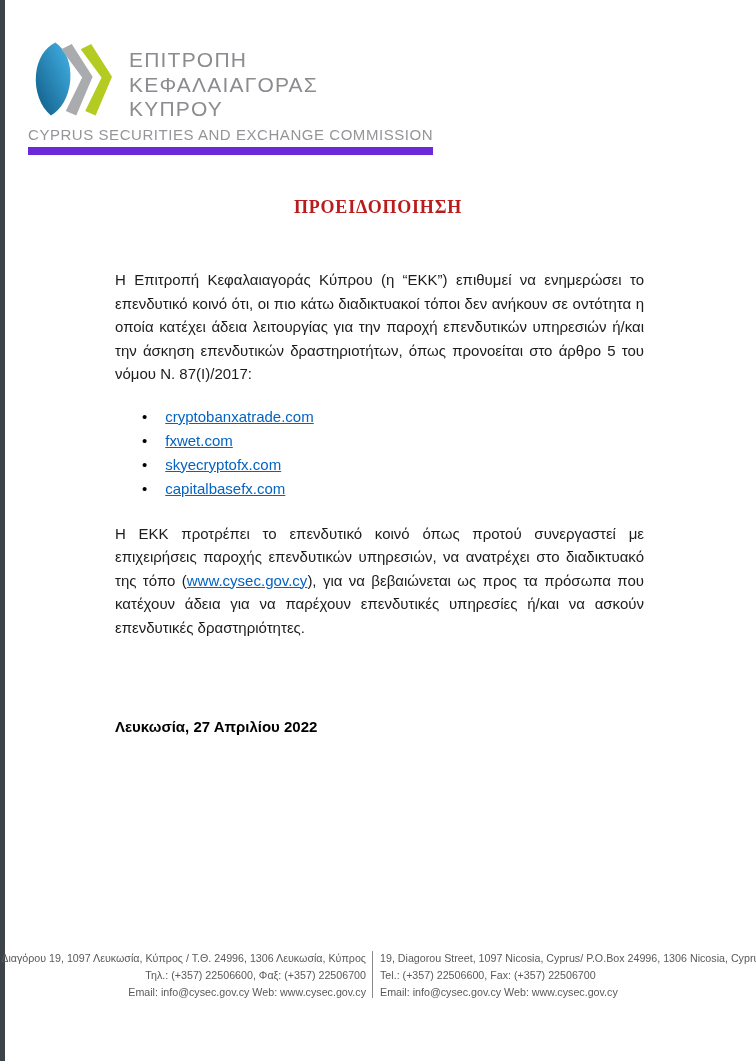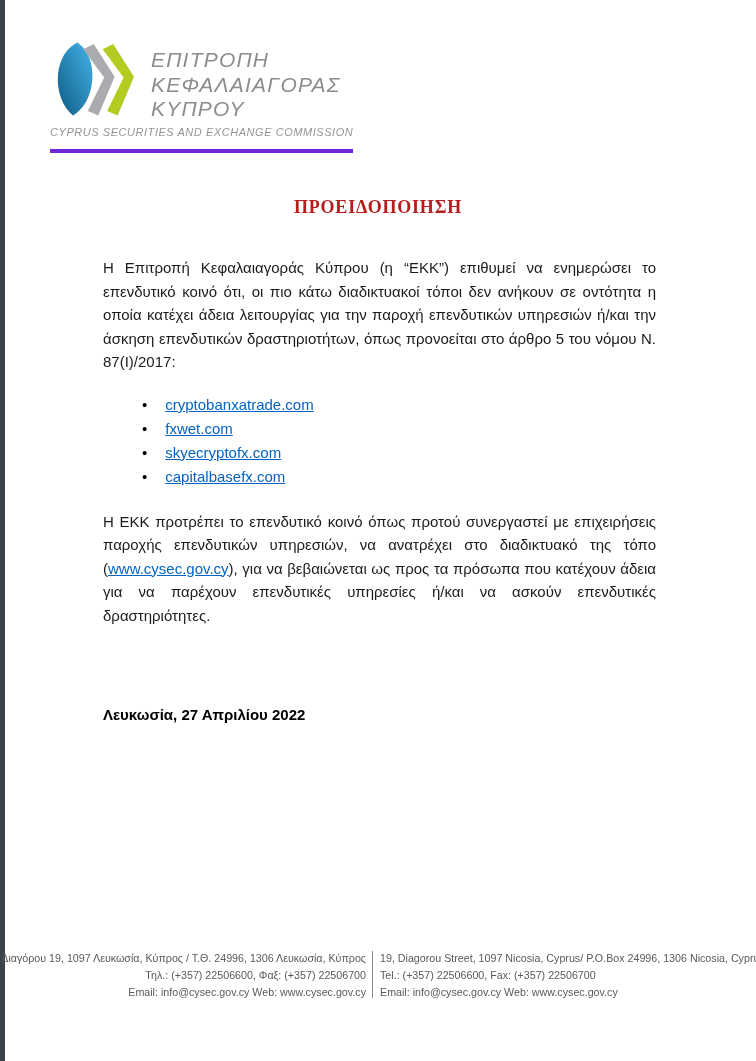--- a/index.html
+++ b/index.html
@@ -8,49 +8,49 @@
     width:756px;height:1061px;
     background:#ffffff;
     font-family:"Liberation Sans", sans-serif;
     overflow:hidden;
   }
   .left-edge-bar{
     position:absolute;left:0;top:0;width:5px;height:1061px;
     background:#3d4349;
   }
   
-  .logo-wrap{position:absolute;left:50px;top:40px;width:275px;font-style:italic;}
+  .logo-wrap{position:absolute;left:28px;top:40px;width:275px;}
   .logo-row{display:flex;align-items:flex-start;}
   .logo-mark{width:82px;height:78px;margin-left:5px;flex:0 0 auto;}
   .logo-greek{
     margin-left:14px;margin-top:8px;
     color:#8a8c8f;font-size:21px;line-height:24.5px;
     letter-spacing:1.2px;white-space:pre-line;
   }
   .logo-english{
     display:inline-block;margin-top:4px;
-    color:#939598;font-size:11px;letter-spacing:0.55px;
-    padding-bottom:11px;border-bottom:4px solid #6d28d9;
+    color:#939598;font-size:15px;letter-spacing:0.55px;
+    padding-bottom:4px;border-bottom:8px solid #6d28d9;
     white-space:nowrap;
   }
   
   .doc-title{
     position:absolute;top:197px;left:0;width:100%;
     text-align:center;
     font-family:"Liberation Serif", serif;
     font-weight:bold;font-size:18px;letter-spacing:0.8px;
     color:#b91c1c;
   }
   
   .content{
     position:absolute;left:103px;top:256px;width:553px;
     font-size:15px;line-height:23.5px;color:#1c1c1c;
     text-align:justify;
   }
-  .content p{margin:0;}
+  .content p{margin:12px;}
   .site-list{
     list-style:none;margin:19px 0 0 0;padding:0 0 0 39px;
     text-align:left;
   }
   .site-list li{height:24px;display:flex;align-items:center;}
   .site-list li::before{
     content:"\2022";
     color:#000;font-size:15px;margin-right:18px;
   }
   a.weblink{color:#0563c1;text-decoration:underline;cursor:pointer;}

